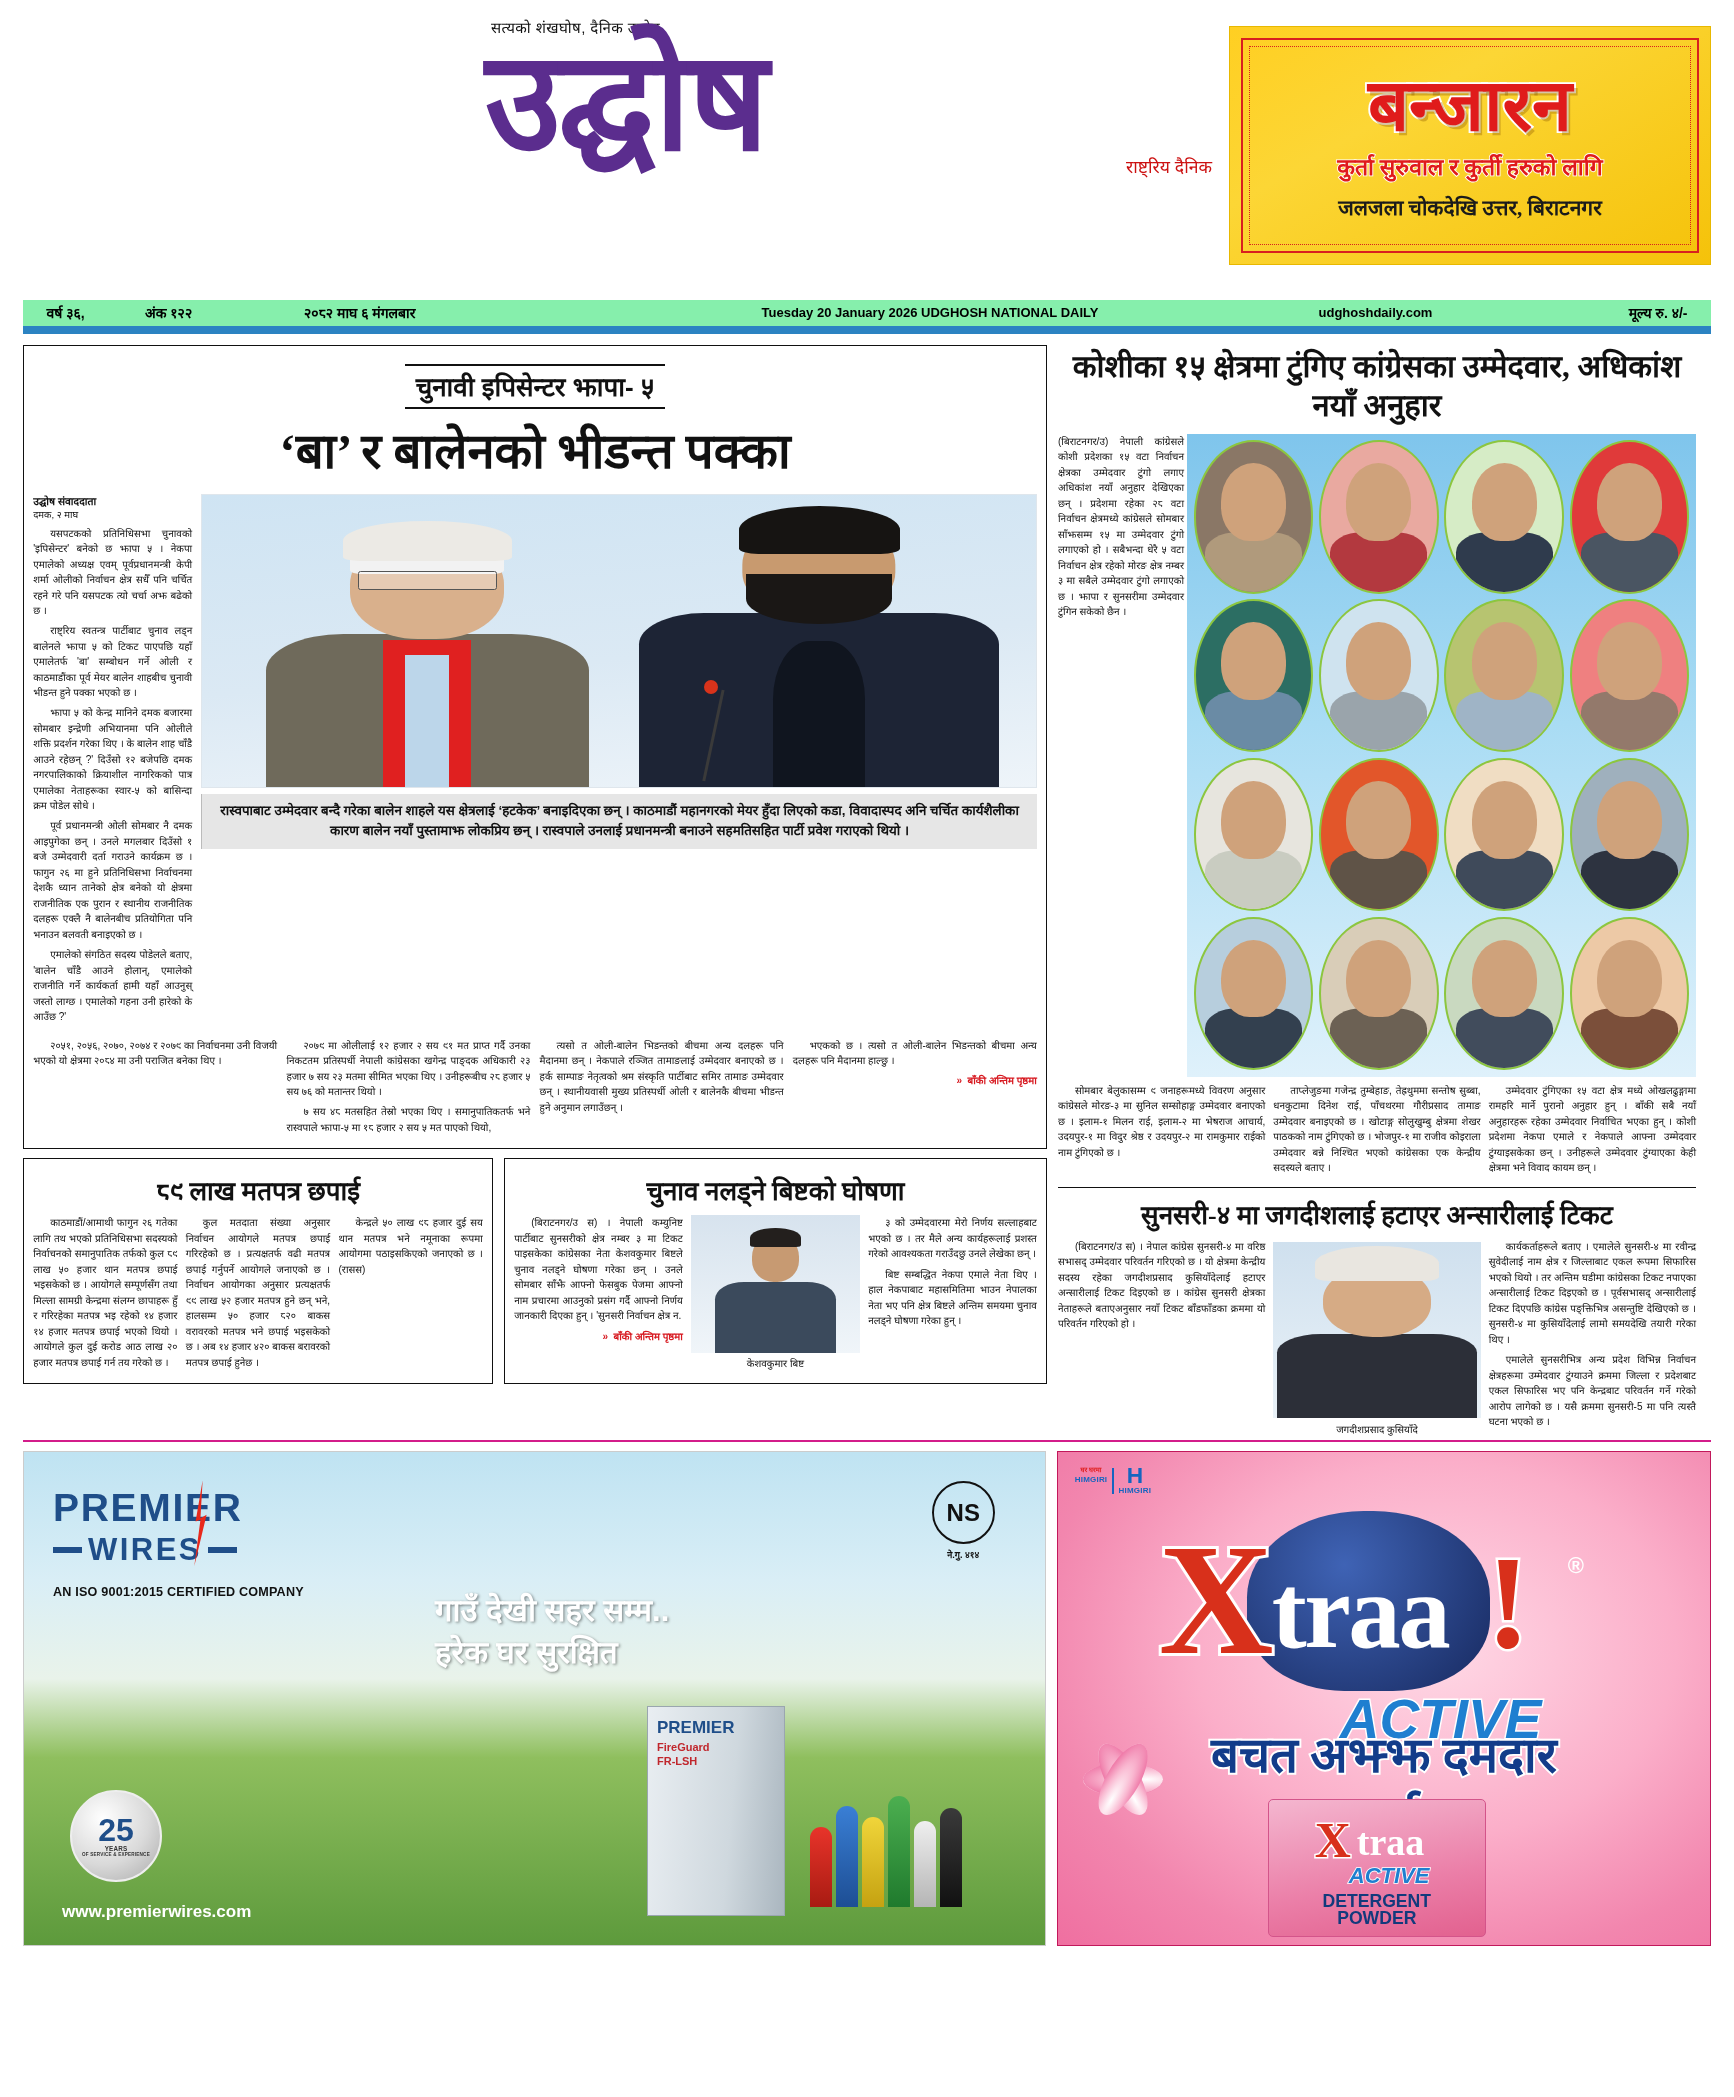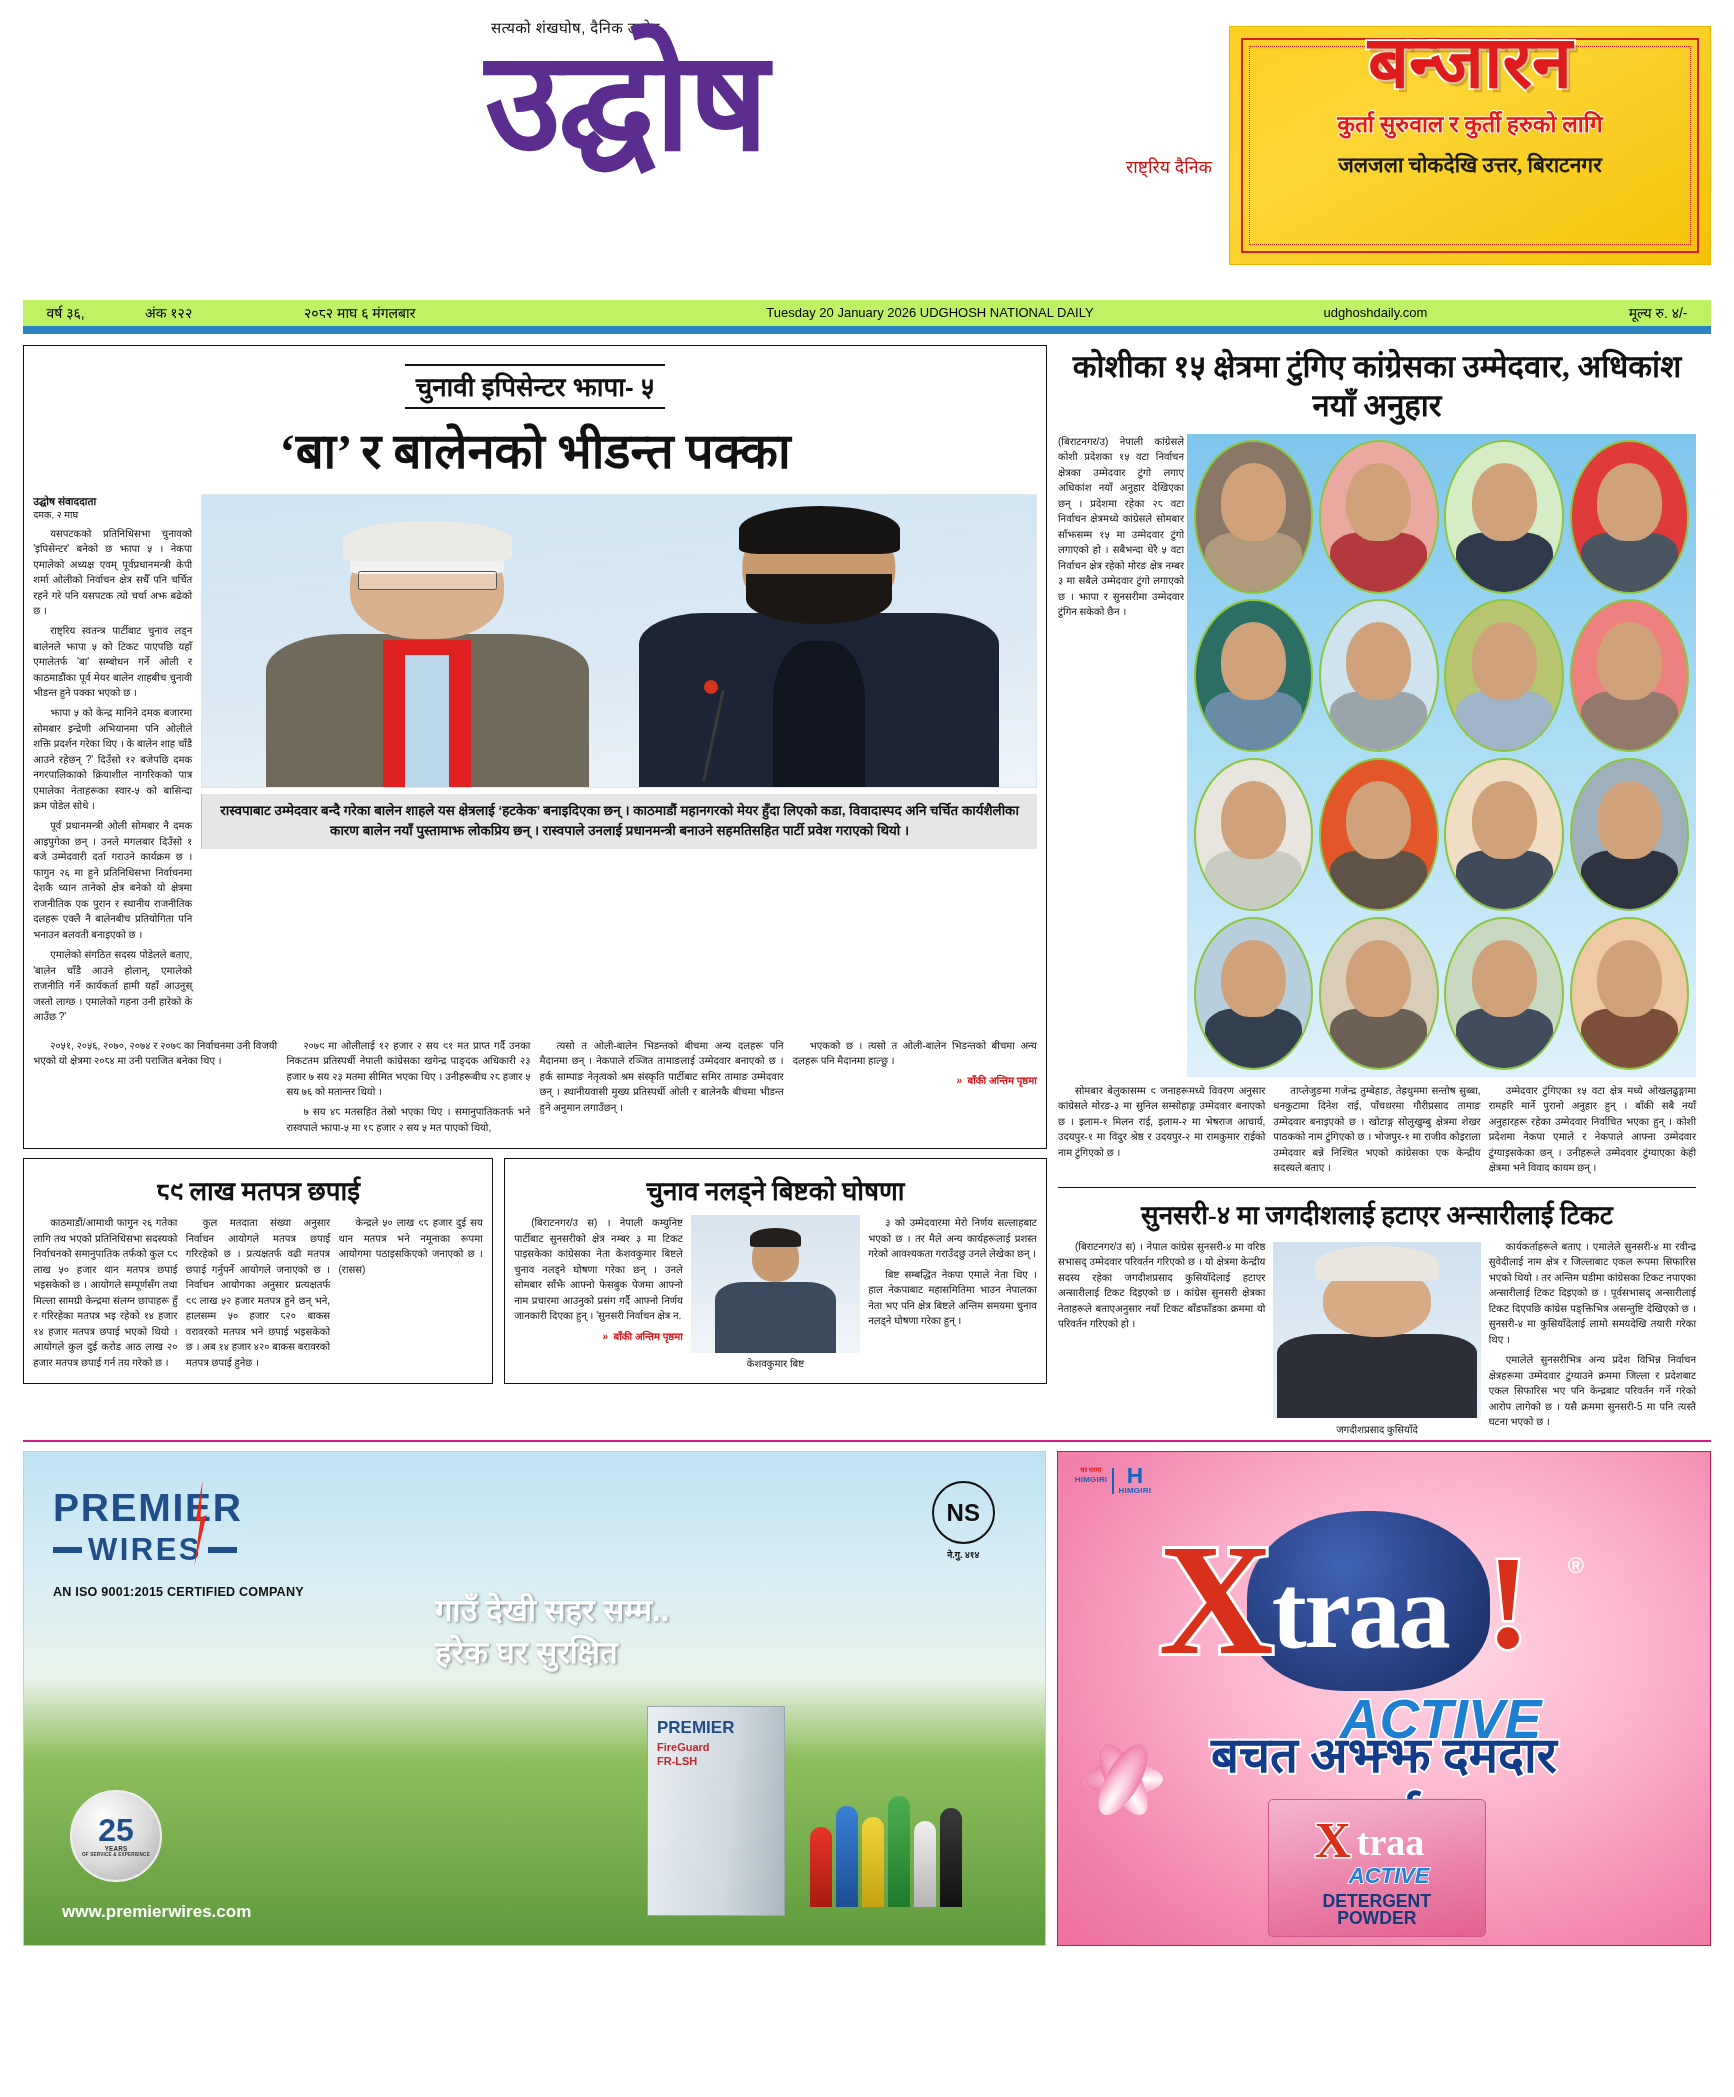--- a/index.html
+++ b/index.html
@@ -36,38 +36,38 @@
     font-size:138px; line-height:1.02; font-weight:bold; color:#5b2d8e;
     letter-spacing:-1.7px; margin:0; padding:0; white-space:nowrap;
     font-family:"Liberation Serif", serif;
   }
   .mh-sub { font-size:17.6px; color:#cc1111; align-self:flex-end; margin-right:17px; margin-top:-19.3px; }
 
   .mh-ad {
     width:482px; height:239px; margin-top:9.2px;
     background:linear-gradient(150deg,#ffcf22 0%,#fcd635 35%,#f5c20a 100%);
     border:1.7px solid #e8b800; position:relative;
-    display:flex; flex-direction:column; align-items:center; 
+    display:flex; flex-direction:column; align-items:center; justify-content:center;
   }
   .mh-ad .frame { position:absolute; inset:11px; border:2.5px solid #d81f1f; }
   .mh-ad .frame2 { position:absolute; inset:19.3px; border:1.3px dotted #d81f1f; }
   .mh-ad-title {
     font-size:72px; font-weight:bold; color:#e01b1b;
     -webkit-text-stroke:3.8px #ffffff; paint-order:stroke fill;
     text-shadow:3.4px 3.8px 0 rgba(140,90,0,.35);
     font-family:"Liberation Serif", serif; line-height:1; position:relative; z-index:2;
     margin-bottom:7.6px;
   }
   .mh-ad-l2 { font-size:23px; font-weight:bold; color:#e01b1b; -webkit-text-stroke:1.7px #fff; paint-order:stroke fill; position:relative; z-index:2; margin-bottom:11px; font-family:"Liberation Serif", serif; }
   .mh-ad-l3 { font-size:21px; font-weight:bold; color:#1b1b1b; position:relative; z-index:2; font-family:"Liberation Serif", serif; }
 
   
   .infobar {
-    height:26px; background:#bef264; display:flex; align-items:center;
-    font-size:14px; font-weight:normal; color:#000; margin-top:5.9px;
+    height:26px; background:#86efac; display:flex; align-items:center;
+    font-size:14px; font-weight:bold; color:#000; margin-top:5.9px;
   }
   .infobar > div { white-space:nowrap; }
   .ib-1 { width:122px; padding-left:23.5px; }
   .ib-2 { width:159px; }
   .ib-3 { width:319px; }
   .ib-4 { flex:1; text-align:center; font-family:"Liberation Sans", sans-serif; font-size:13px; }
   .ib-5 { width:277px; text-align:center; font-family:"Liberation Sans", sans-serif; font-size:13px; }
   .ib-6 { width:197px; text-align:right; padding-right:23.5px; }
   .infobar-rule { height:8.4px; background:#2b83c2; }
 

